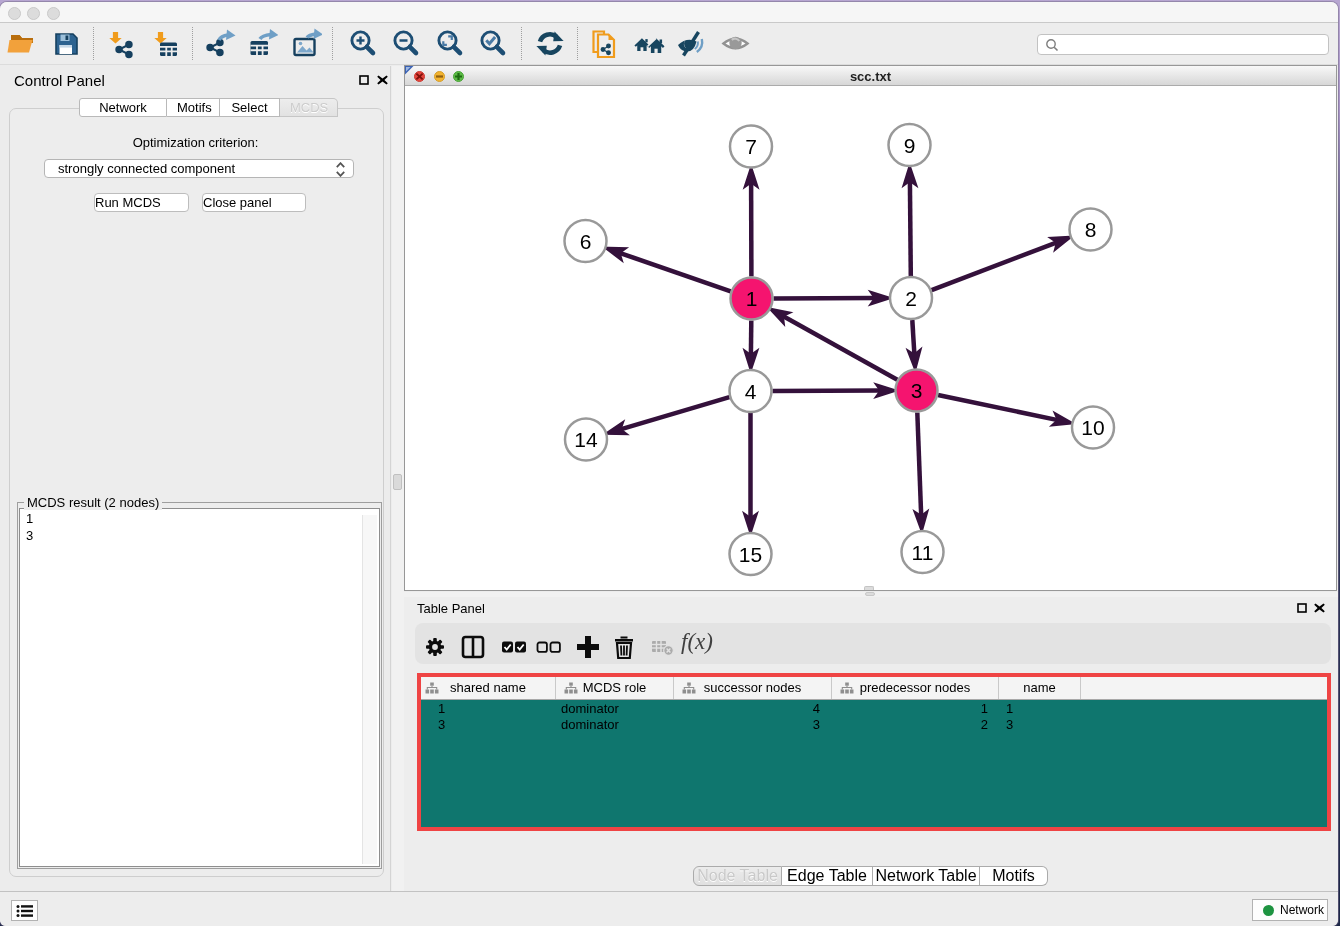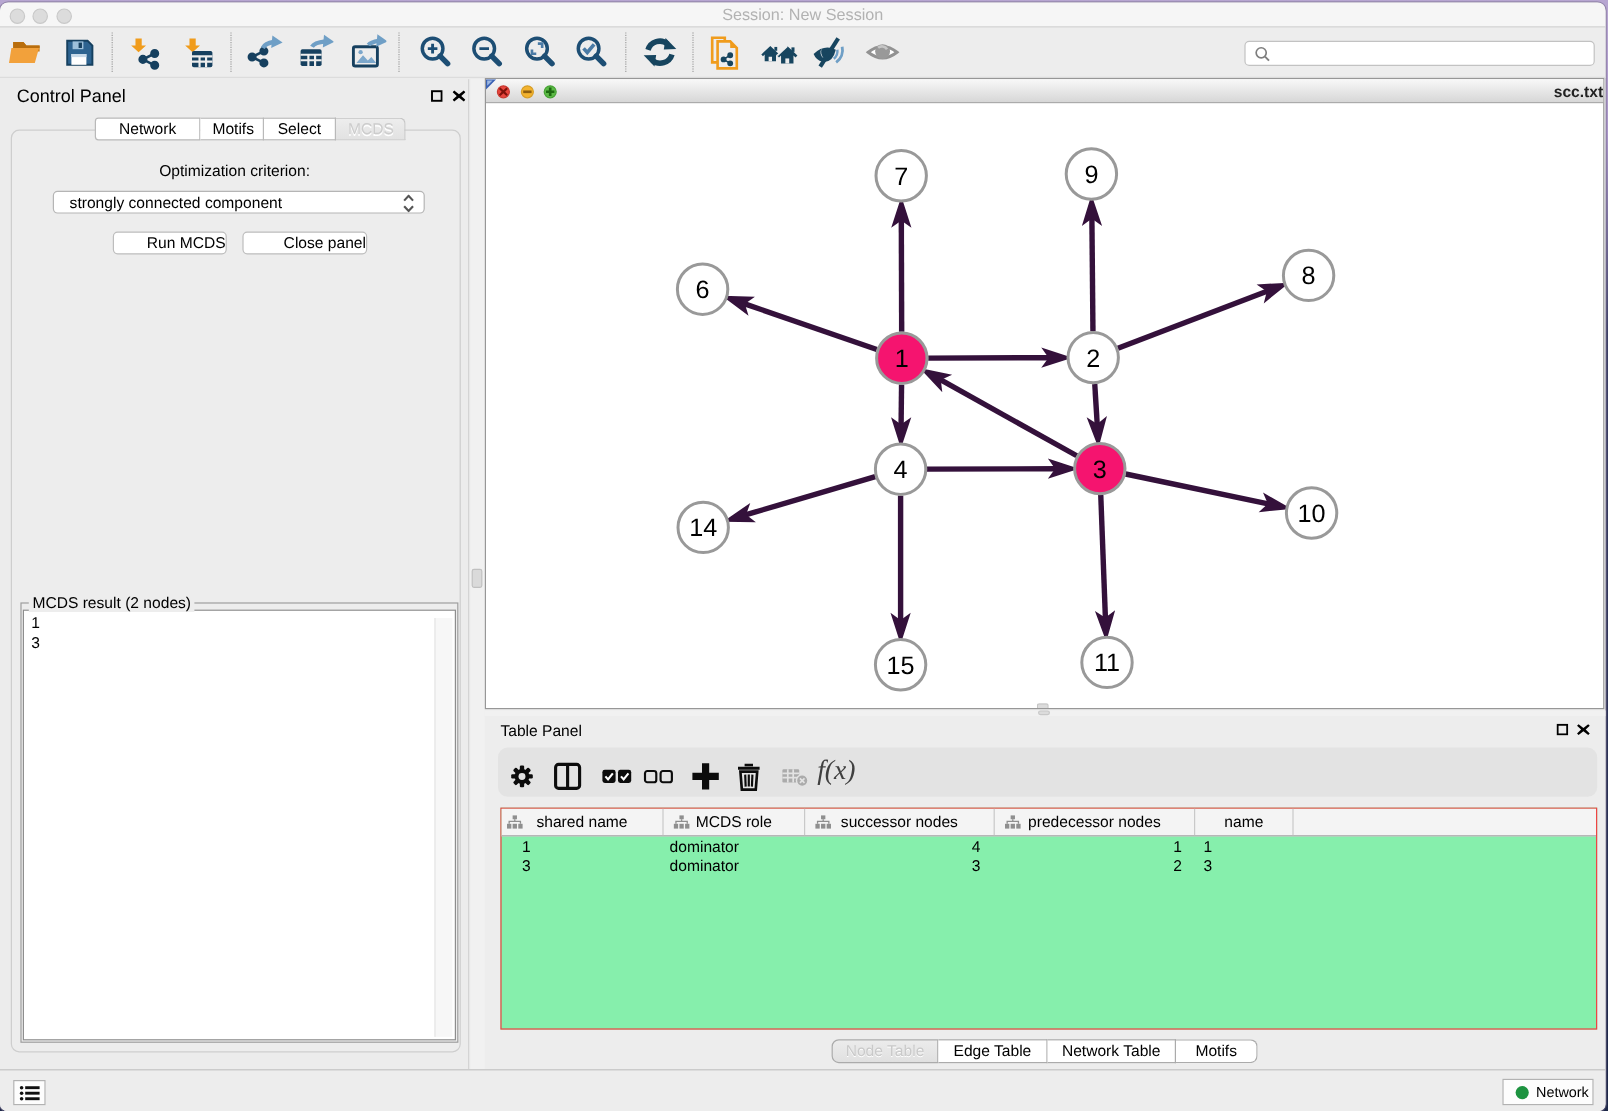--- a/index.html
+++ b/index.html
@@ -18,57 +18,56 @@
 
 #cp{position:absolute;left:0;top:64px;width:391px;bottom:35px;background:#ececec;border-right:1px solid #d4d4d4}
 #cp .hdr{position:absolute;left:14px;top:6px;font-size:15px;color:#000}
 #cpbox{position:absolute;left:9px;top:42px;width:375px;bottom:14px;background:#ededed;border:1px solid #cecece;border-radius:7px}
 .tabrow{position:absolute;top:32px;left:79px;height:19px;display:flex;font-size:13px;z-index:3}
 .tab{background:#fff;border:1px solid #b9b9b9;border-left:none;padding:0 10px;line-height:17px;text-align:center}
 .tab.first{border-left:1px solid #b9b9b9;border-radius:3px 0 0 3px}
 .tab.dis{background:linear-gradient(#ededed,#e2e2e2);color:#ccc;text-shadow:0 1px 0 #fff;border-radius:0 5px 0 0;border-color:#c6c6c6}
 #optlabel{position:absolute;left:0;width:391px;top:69px;text-align:center;font-size:13px}
 #optsel{position:absolute;left:44px;top:93px;width:310px;height:19px;background:#fff;border:1px solid #b5b5b5;border-radius:4px;font-size:13px;line-height:17px;padding-left:13px}
-.btn{position:absolute;top:127px;height:19px;background:#fff;border:1px solid #bdbdbd;border-radius:4px;font-size:13px;text-align:right;line-height:17px}
+.btn{position:absolute;top:127px;height:19px;background:#fff;border:1px solid #bdbdbd;border-radius:4px;font-size:13px;text-align:left;line-height:17px}
 
 #fs{position:absolute;left:17px;top:436px;width:365px;height:367px;border:1px solid #9e9e9e}
 #fs .lg{position:absolute;left:6px;top:-8px;background:#ededed;padding:0 3px;font-size:13px}
 #fs .ta{position:absolute;left:1px;top:5px;right:1px;bottom:1px;background:#fff;border:1px solid #8e8e8e;font-size:13px;line-height:16.5px;padding:2px 0 0 6px}
 #fs .sb{position:absolute;top:6px;right:2px;bottom:2px;width:15px;background:#f7f7f7;border-left:1px solid #e4e4e4}
 
 #nw{position:absolute;left:404px;top:63px;width:933px;height:526px;background:#fff;border:1px solid #979797}
 #nwtb{position:absolute;left:0;top:0;right:0;height:20px;background:linear-gradient(#f8f8f8,#d7d7d7);border-bottom:1px solid #ababab}
-#nwtb .t{position:absolute;left:0;right:0;top:3px;text-align:right;font-size:13px;font-weight:700;color:#222}
+#nwtb .t{position:absolute;left:0;right:0;top:3px;text-align:center;font-size:13px;font-weight:700;color:#222}
 .tl{position:absolute;top:5px;width:11px;height:11px;border-radius:50%}
 
 #vdiv{position:absolute;left:392px;top:64px;width:12px;bottom:35px;background:#f1f1f1}
 #hdiv{position:absolute;left:404px;top:590px;width:936px;height:5px;background:#f1f1f1}
 
 #tp{position:absolute;left:404px;top:595px;right:0;bottom:35px;background:#ededed}
 #tp .hdr{position:absolute;left:13px;top:4px;font-size:13px}
 #tptb{position:absolute;left:11px;top:26px;right:7px;height:41px;background:#e3e3e3;border-radius:8px}
-#tbl{position:absolute;left:13px;top:76px;right:7px;height:185px;background:#86efac;border:1px solid #ef4444}
+#tbl{position:absolute;left:13px;top:76px;right:7px;height:158px;background:#0f766e;border:4px solid #ef4444}
 #thead{position:absolute;left:0;top:0;right:0;height:23px;background:#f4f4f4;border-bottom:1px solid #a8a8a8;font-size:13px}
 .th{position:absolute;top:0;height:22px;border-right:1px solid #c9c9c9;text-align:center;line-height:22px}
 .td{position:absolute;font-size:13px;height:16px;line-height:16px}
-#tabs2{position:absolute;left:0;right:0;top:269px;height:20px;font-size:13px}
+#tabs2{position:absolute;left:0;right:0;top:269px;height:20px;font-size:16px}
 .btab{position:absolute;top:0;height:20px;background:#fff;border:1px solid #ababab;text-align:center;line-height:18px}
 
 #status{position:absolute;left:0;right:0;bottom:0;height:35px;background:#ededed;border-top:1px solid #c2c2c2}
 #sbtn{position:absolute;left:11px;top:8px;width:27px;height:21px;background:#fdfdfd;border:1px solid #b2b2b2}
 #mem{position:absolute;right:10px;top:7px;width:76px;height:22px;background:#fdfdfd;border:1px solid #b2b2b2;font-size:12px}
 </style>
 </head>
 <body>
 <div id="win">
   <div id="titlebar">
     <span class="dot" style="left:8px"></span>
     <span class="dot" style="left:27px"></span>
     <span class="dot" style="left:47px"></span>
-    <div class="t">Session: New Session</div>
   </div>
   <div id="toolbar">
       <svg class="tbi" style="left:6px" width="32" height="32" viewBox="0 0 32 32">
         <path d="M5 7 h8.5 l2.5 3 H27 v5 H5 z" fill="#c67912"></path>
         <path d="M3.5 12 H26.5 L23 24.5 H1.5 z" fill="#f2a13b"></path>
         <path d="M5 7 h8.5 l2.5 3 H27 v2 H5 z" fill="#b96e0d"></path>
       </svg>
       <svg class="tbi" style="left:50px" width="32" height="32" viewBox="0 0 32 32">
         <path d="M6 6 h17 l4 4 v16 H6 z" fill="#2d6390" stroke="#16405f" stroke-width="1.6"></path>
         <rect x="10.5" y="6.5" width="9" height="6.5" fill="#9dc0da"></rect>

